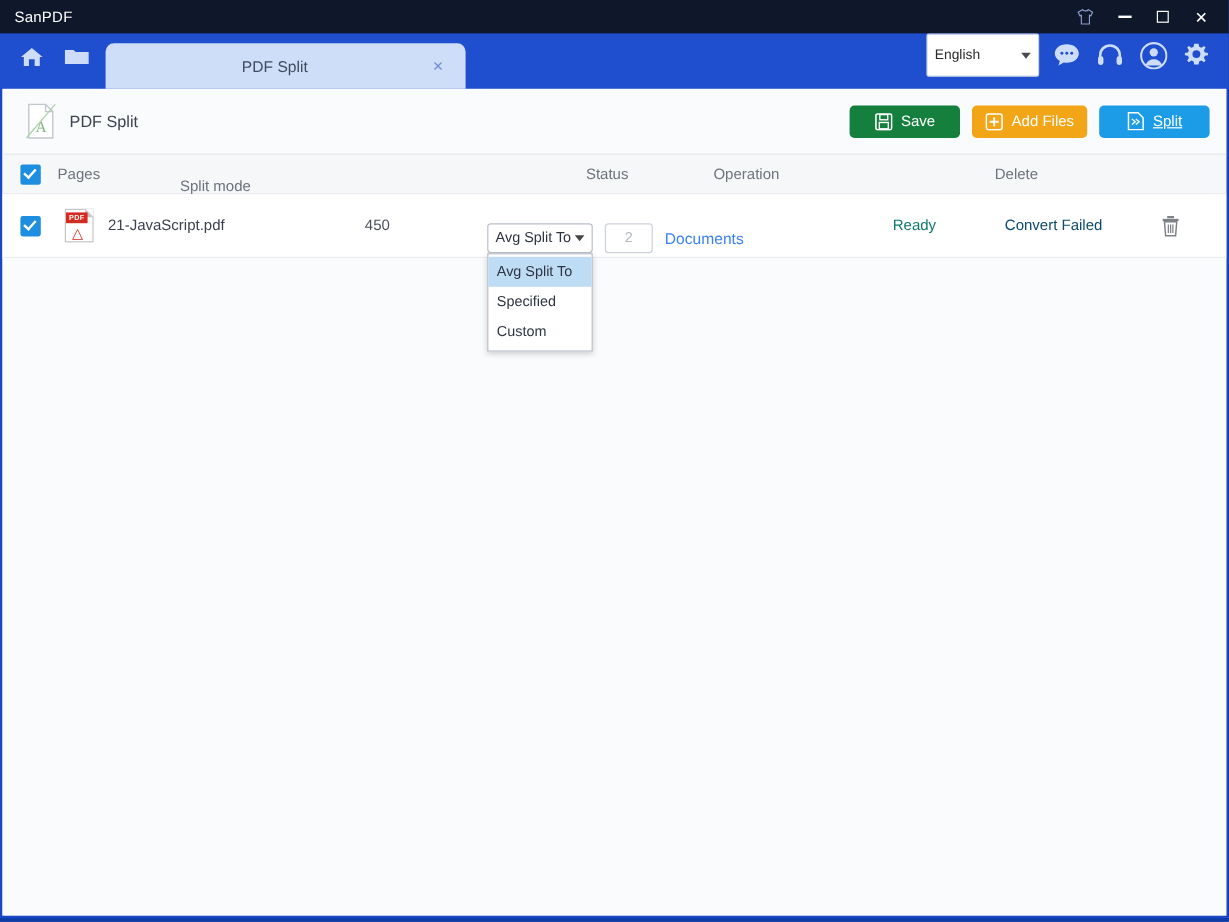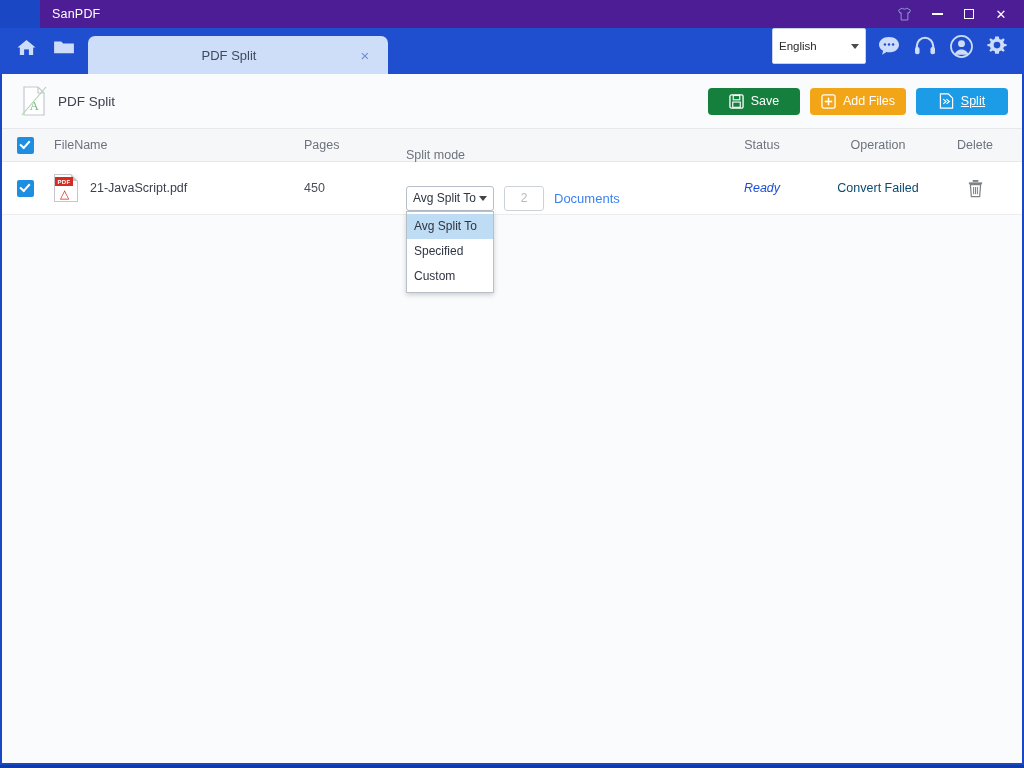--- a/index.html
+++ b/index.html
@@ -12,26 +12,25 @@
   .app {
     position: relative;
     width: 1024px; height: 768px;
     background: #1a48c4;
     display: flex; flex-direction: column;
   }
 
   
   .titlebar {
     height: 28px;
-    background: #4c1d95;
+    background: #0f172a;
     display: flex; align-items: center;
     padding: 0 8px 0 12px;
     flex: 0 0 28px;
     position: relative;
-    margin-left: 40px;
   }
   .app-title {
     color: #ffffff;
     font-size: 12.5px;
     letter-spacing: .2px;
   }
   .titlebar-right {
     margin-left: auto;
     display: flex; align-items: center;
     gap: 2px;
@@ -278,21 +277,21 @@
 
   .qty-input {
     width: 40px; height: 25px;
     border: 1px solid #cdd2da;
     border-radius: 3px;
     background: #ffffff;
     display: flex; align-items: center; justify-content: center;
     font-size: 12px; color: #b4b9c2;
   }
   .doc-unit { font-size: 13px; color: #3b82f6; }
-  .status-ready { color: #1d4ed8; font-style: italic; }
+  .status-ready { color: #0f766e; }
   .oper-failed { color: #0c4a6e; }
 
   .table-body {
     flex: 1;
     background: #fafbfd;
     position: relative;
     overflow: visible;
   }
   .bottombar {
     height: 3px;
@@ -433,21 +432,20 @@
           </span>
           <span>Split</span>
         </div>
       </div>
     </div>
 
     <div class="thead">
       <div class="c-check">
         <div class="chk chk-header"></div>
       </div>
-      <div class="c-name">FileName</div>
       <div class="c-pages">Pages</div>
       <div class="c-mode">Split mode</div>
       <div class="c-status">Status</div>
       <div class="c-oper">Operation</div>
       <div class="c-del">Delete</div>
     </div>
 
     <div class="table-body">
       <div class="row">
         <div class="c-check">

